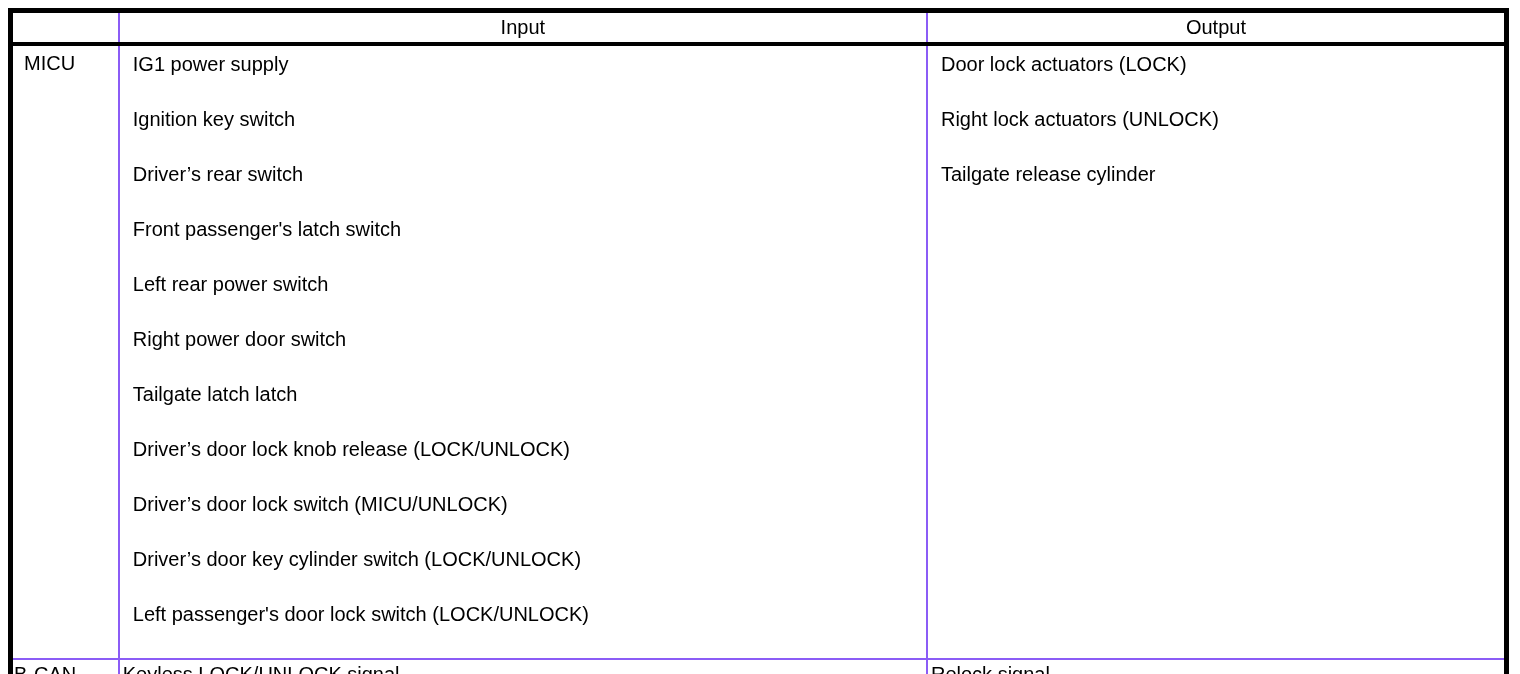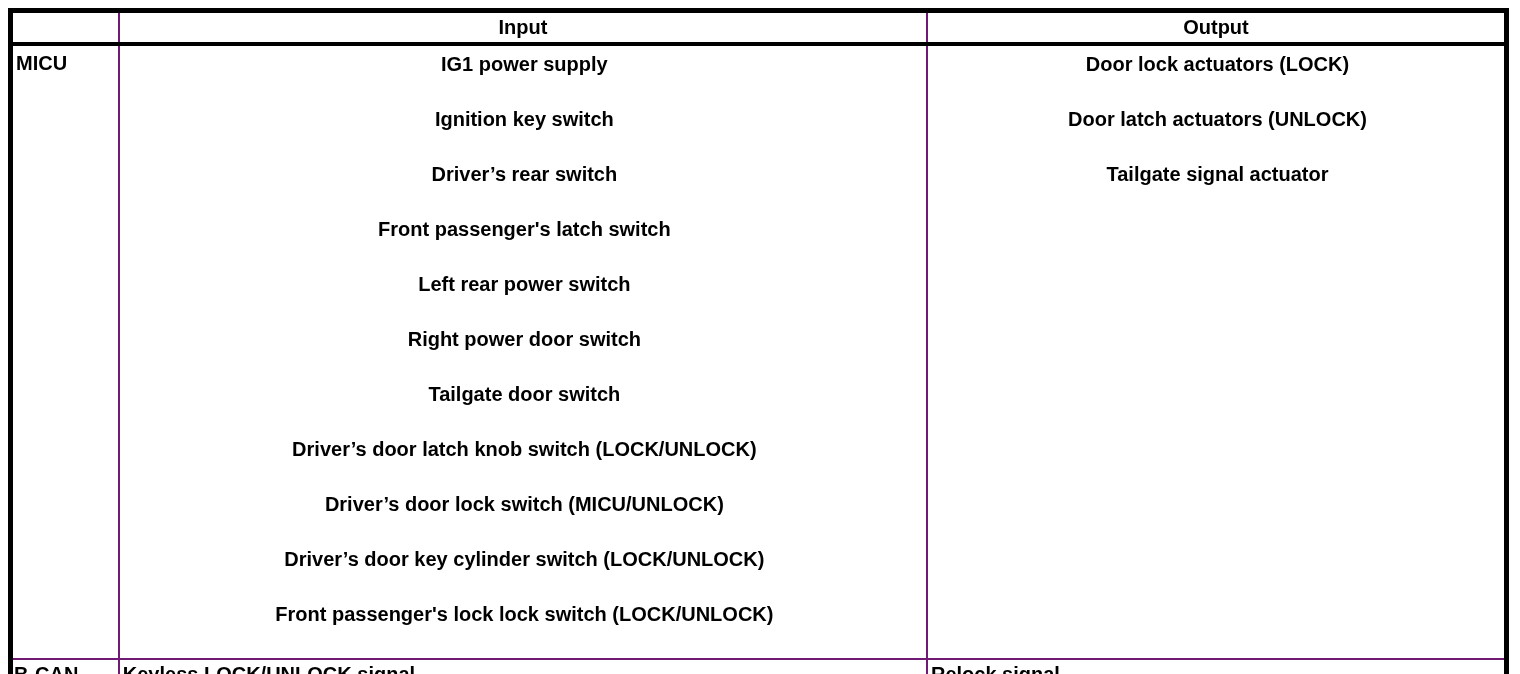--- a/index.html
+++ b/index.html
@@ -21,58 +21,57 @@
     position: absolute;
     left: 8px;
     top: 8px;
     width: 1501px;
     border-collapse: collapse;
     table-layout: fixed;
     border: 5px solid #000000;
   }
   table.io-table th,
   table.io-table td {
-    border: 2px solid #701a75;
+    border: 2px solid #8b5cf6;
     padding: 0;
     vertical-align: top;
     font-size: 20px;
-    font-weight: bold;
+    font-weight: normal;
     overflow: hidden;
   }
   tr.header-row th {
     height: 29px;
     border-bottom: 4px solid #000000;
     text-align: center;
     vertical-align: middle;
     line-height: 29px;
   }
   tr.micu-row td {
     height: 582px;
   }
   tr.bcan-row td {
     height: 27px;
     vertical-align: middle;
   }
   .src-label {
-    padding: 6px 0 0 3px;
+    padding: 6px 0 0 11px;
     line-height: 22px;
   }
   .src-label-single {
     padding-left: 1px;
     line-height: 22px;
   }
   .list-cell-inner {
     padding-top: 7px;
   }
   .entry {
     height: 55px;
     line-height: 22px;
-    padding-left: 3px;
+    padding-left: 13px;
     white-space: nowrap;
-    text-align: center;
   }
   .entry-single {
     line-height: 22px;
     padding-left: 3px;
     white-space: nowrap;
   }
 </style>
 </head>
 <body>
 
@@ -96,32 +95,32 @@
           <div class="src-label">MICU</div>
         </td>
         <td>
           <div class="list-cell-inner">
             <div class="entry">IG1 power supply</div>
             <div class="entry">Ignition key switch</div>
             <div class="entry">Driver’s rear switch</div>
             <div class="entry">Front passenger's latch switch</div>
             <div class="entry">Left rear power switch</div>
             <div class="entry">Right power door switch</div>
-            <div class="entry">Tailgate door switch</div>
-            <div class="entry">Driver’s door latch knob switch (LOCK/UNLOCK)</div>
+            <div class="entry">Tailgate latch latch</div>
+            <div class="entry">Driver’s door lock knob release (LOCK/UNLOCK)</div>
             <div class="entry">Driver’s door lock switch (MICU/UNLOCK)</div>
             <div class="entry">Driver’s door key cylinder switch (LOCK/UNLOCK)</div>
-            <div class="entry">Front passenger's lock lock switch (LOCK/UNLOCK)</div>
+            <div class="entry">Left passenger's door lock switch (LOCK/UNLOCK)</div>
           </div>
         </td>
         <td>
           <div class="list-cell-inner">
             <div class="entry">Door lock actuators (LOCK)</div>
-            <div class="entry">Door latch actuators (UNLOCK)</div>
-            <div class="entry">Tailgate signal actuator</div>
+            <div class="entry">Right lock actuators (UNLOCK)</div>
+            <div class="entry">Tailgate release cylinder</div>
           </div>
         </td>
       </tr>
       <tr class="bcan-row">
         <td>
           <div class="src-label-single">B-CAN</div>
         </td>
         <td>
           <div class="entry-single">Keyless LOCK/UNLOCK signal</div>
         </td>

